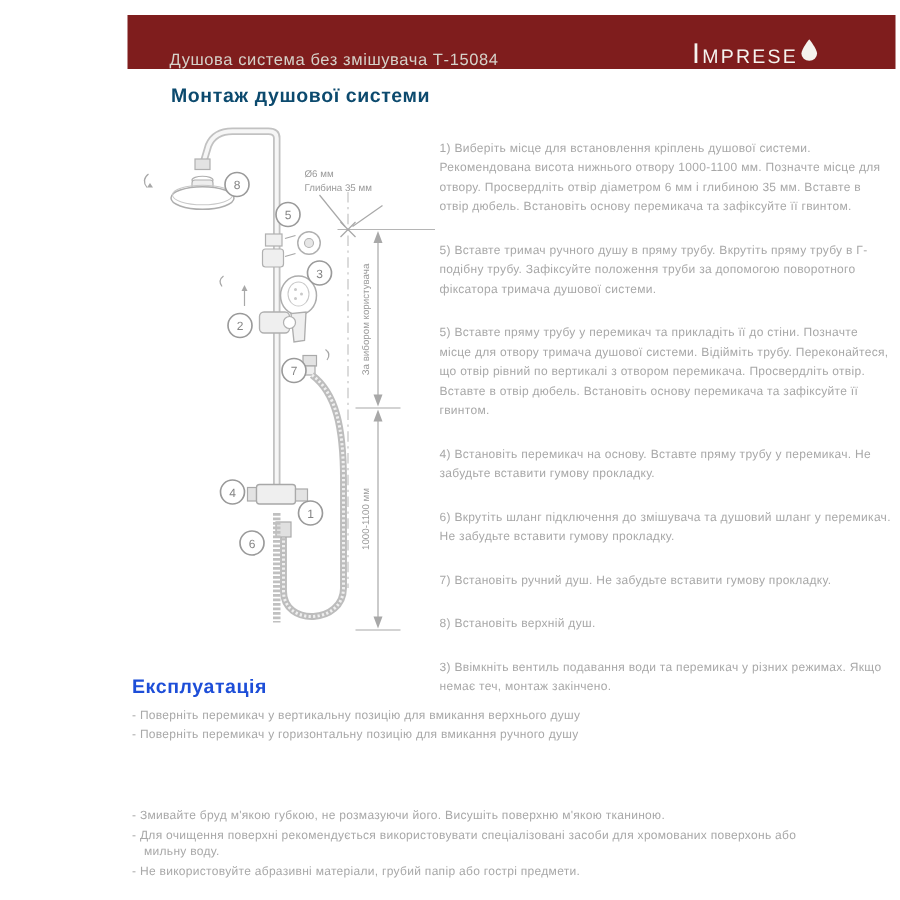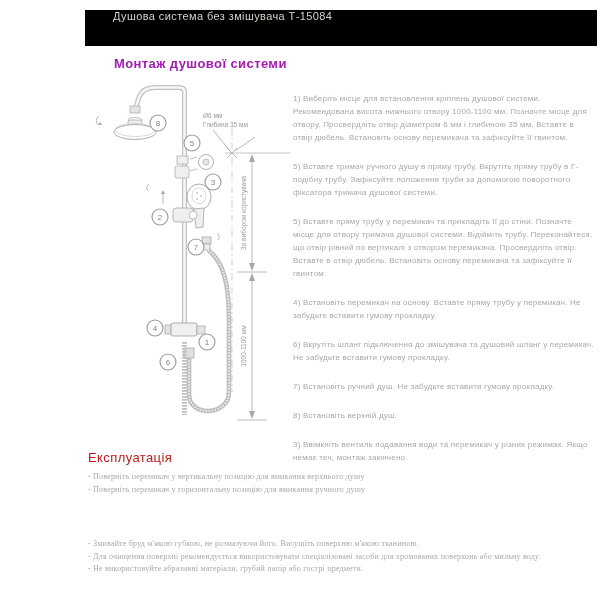--- a/index.html
+++ b/index.html
@@ -1,58 +1,64 @@
 <!DOCTYPE html>
 <html><head>
 <meta charset="utf-8">
 <style>
   html,body{margin:0;padding:0;background:#fff;}
   #page{position:relative;width:600px;height:600px;background:#fff;overflow:hidden;
         font-family:"Liberation Sans",sans-serif;}
 
   
   .header-bar{position:absolute;left:85px;top:10px;width:512px;height:36px;
-              background:#000000;display:flex;align-items:flex-start;}
+              background:#7f1d1d;display:flex;align-items:flex-end;}
   .header-title{color:#d6d1c9;font-size:11px;letter-spacing:.4px;margin-left:28px;flex:0 0 auto;}
   .logo{margin-left:auto;margin-right:52px;display:flex;align-items:center;color:#f5f3ee;}
   .logo-text{font-size:13px;letter-spacing:1.5px;font-weight:400;line-height:1;}
   .logo-text::first-letter{font-size:19px;}
   .logo-drop{margin-left:2px;margin-top:-6px;}
 
   
   .h-main{position:absolute;left:114px;top:56px;font-size:13px;font-weight:bold;
-          color:#a21caf;letter-spacing:.4px;}
-  .h-sec{font-size:13px;font-weight:normal;color:#b91c1c;letter-spacing:.4px;margin:0 0 6px 0;}
+          color:#0c4a6e;letter-spacing:.4px;}
+  .h-sec{font-size:13px;font-weight:bold;color:#1d4ed8;letter-spacing:.4px;margin:0 0 6px 0;}
 
   
   .steps{position:absolute;left:293px;top:76px;width:302px;color:#a8a8a8;
          font-size:8px;line-height:13px;letter-spacing:.2px;}
   .steps p{margin:16px 0 1px 0;}
 
   
   .section{position:absolute;left:88px;width:460px;}
   #operation{top:450px;}
   #care{top:538px;}
-  .bullets{color:#a8a8a8;font-size:8px;line-height:11.5px;letter-spacing:.2px;font-family:Liberation Serif, serif;}
+  .bullets{color:#a8a8a8;font-size:8px;line-height:11.5px;letter-spacing:.2px;}
   .bullets div{padding-left:8px;text-indent:-8px;margin:0 0 1px 0;}
 
   
   .diagram{position:absolute;left:85px;top:80px;}
   svg text{font-family:"Liberation Sans",sans-serif;}
   .dlabel{font-size:6.5px;fill:#9a9a9a;}
   .dvert{font-size:6.5px;fill:#9a9a9a;}
   .cnum{font-size:8px;fill:#858585;}
 </style>
 </head>
 <body>
 
 <div id="page">
 
   <div class="header-bar">
     <span class="header-title">Душова система без змішувача Т-15084</span>
+    <span class="logo">
+      <span class="logo-text">IMPRESE</span>
+      <svg class="logo-drop" width="11" height="15" viewBox="0 0 12 16">
+        <path d="M6,0 C6,0 0.3,7.2 0.3,10.4 a5.7,5.3 0 0,0 11.4,0 C11.7,7.2 6,0 6,0 Z" fill="#f5f3ee"></path>
+      </svg>
+    </span>
   </div>
 
   <div class="h-main">Монтаж душової системи</div>
 
   <svg class="diagram" width="215" height="400" viewBox="0 0 215 400">
 
     <g>
       <line x1="147" y1="48" x2="147" y2="312" stroke="#c3c3c3" stroke-width="0.8" stroke-dasharray="7,3,1.5,3"></line>
       <line x1="140" y1="73" x2="205" y2="73" stroke="#b5b5b5" stroke-width="0.8"></line>
     </g>

